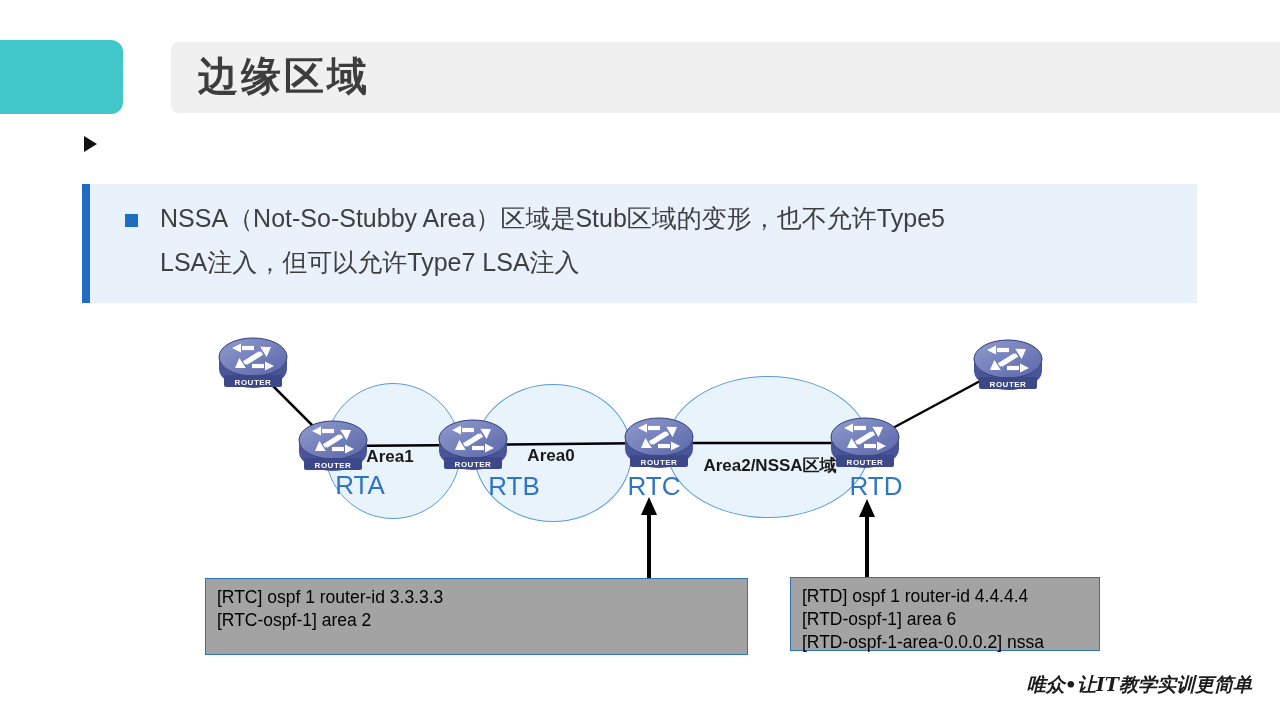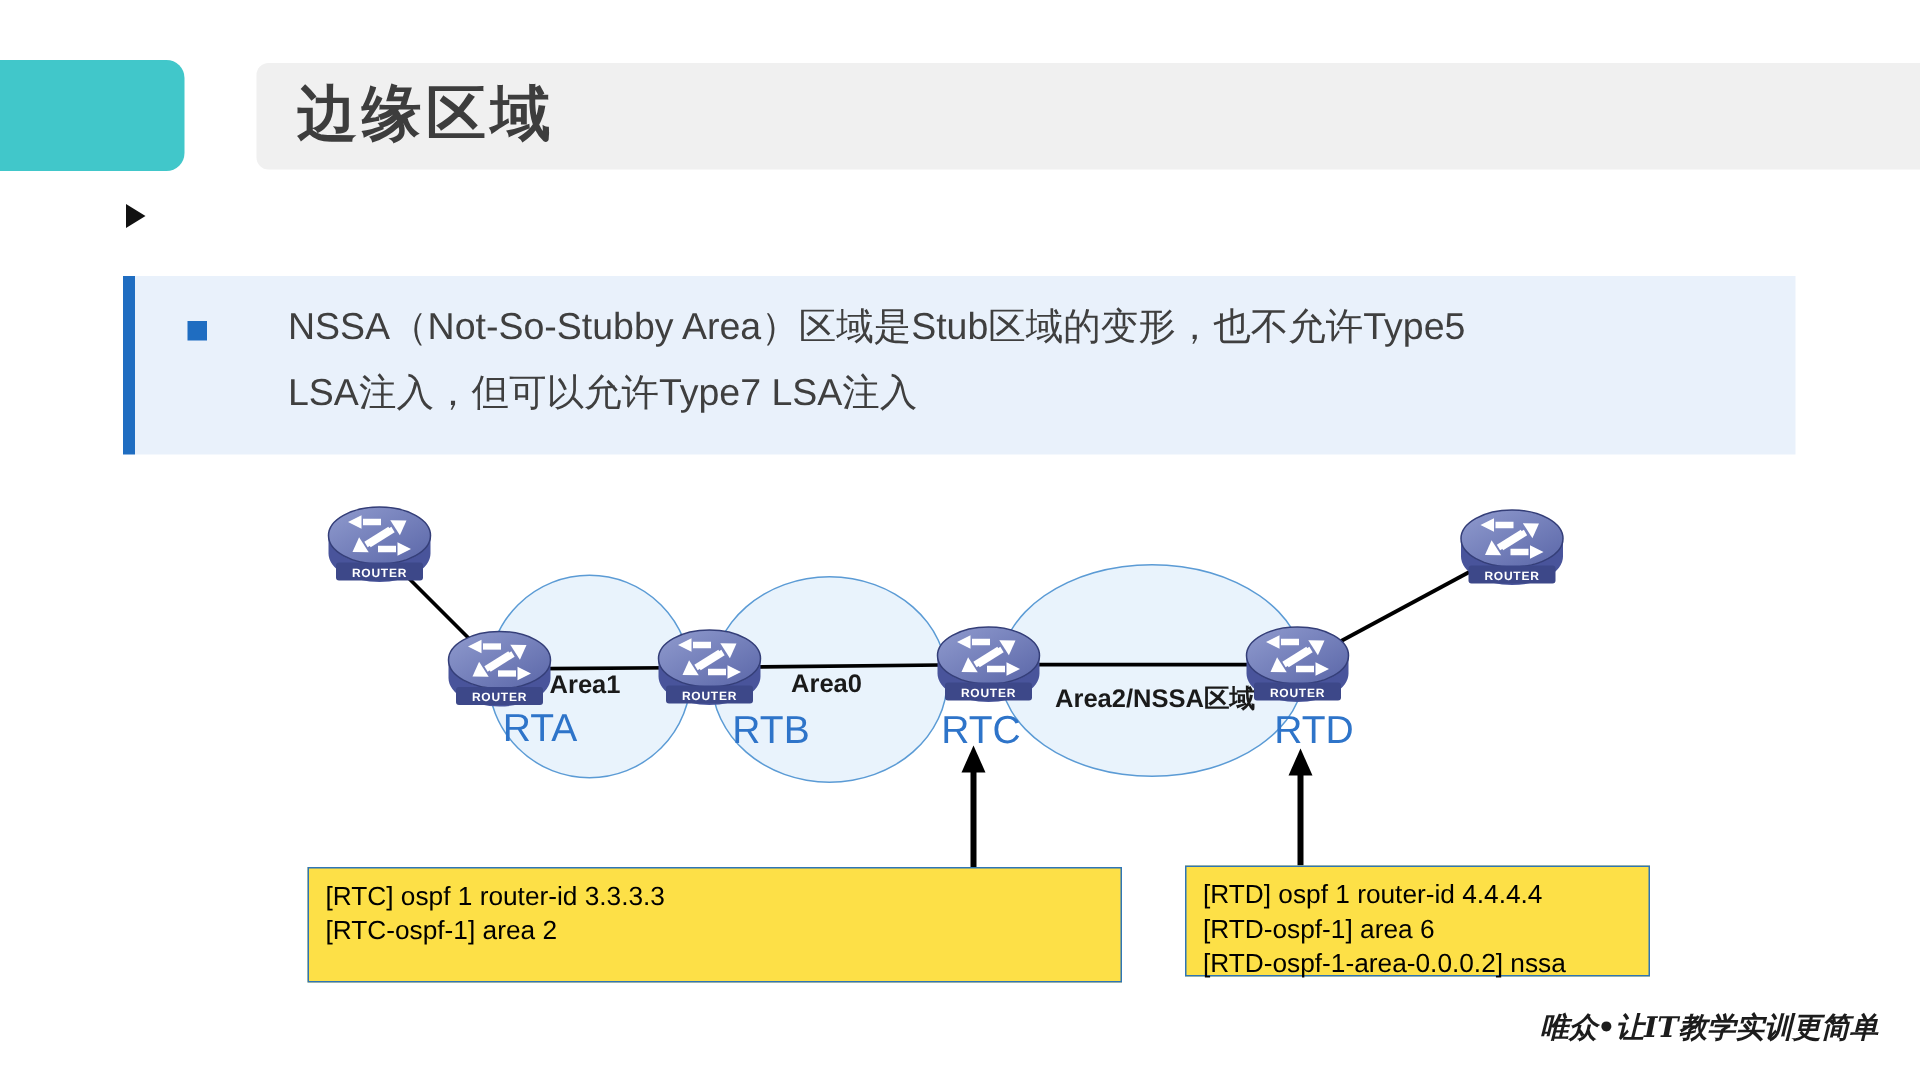--- a/index.html
+++ b/index.html
@@ -18,37 +18,37 @@
   .section-marker{position:absolute;left:84px;top:136px;width:0;height:0;
                   border-left:13px solid #111;border-top:8px solid transparent;
                   border-bottom:8px solid transparent;}
   .section-title{position:absolute;left:125px;top:127px;font-size:28px;font-weight:bold;
                  color:#1a73d4;letter-spacing:1px;}
 
   
   .bullet-bar{position:absolute;left:82px;top:184px;width:8px;height:119px;background:#1f6dc1;}
   .bullet-box{position:absolute;left:90px;top:184px;width:1107px;height:119px;background:#e9f1fb;}
   .bullet-square{position:absolute;left:35px;top:30px;width:13px;height:13px;background:#1f6dc1;}
-  .bullet-text{position:absolute;left:70px;top:12px;font-size:25px;line-height:44px;color:#3f3f3f;margin-left:32px;}
+  .bullet-text{position:absolute;left:70px;top:12px;font-size:25px;line-height:44px;color:#3f3f3f;}
 
   
   .area{position:absolute;border:1.5px solid #5b9bd5;border-radius:50%;
         background:rgba(228,240,251,0.8);}
   .area1{left:325px;top:383px;width:134px;height:134px;}
   .area0{left:474px;top:384px;width:156px;height:136px;}
   .area2{left:666px;top:376px;width:202px;height:140px;}
   .area-label{position:absolute;transform:translateX(-50%);font-size:17px;font-weight:bold;
               color:#1a1a1a;white-space:nowrap;margin-top:48px;}
   .links{position:absolute;left:0;top:0;pointer-events:none;}
   .router{position:absolute;width:74px;height:56px;text-align:right;}
   .router-name{position:absolute;transform:translateX(-50%);font-size:26px;font-weight:500;
                color:#2e74c9;white-space:nowrap;}
 
   
-  .cfg-box{position:absolute;background:#fde047;border:1.5px solid #2e75b6;
+  .cfg-box{position:absolute;background:#a3a3a3;border:1.5px solid #2e75b6;
            padding:7px 0 0 11px;box-sizing:border-box;}
   .cfg-left{left:205px;top:578px;width:543px;height:77px;}
   .cfg-right{left:790px;top:577px;width:310px;height:74px;}
   .cfg-line{font-size:17.5px;line-height:23px;color:#000;white-space:pre;}
 
   
   .watermark{position:absolute;right:28px;top:672px;font-size:19px;font-weight:600;
              font-style:italic;font-family:"DejaVu Serif","Liberation Serif",serif;color:#1c1c1c;}
 </style>
 </head>

